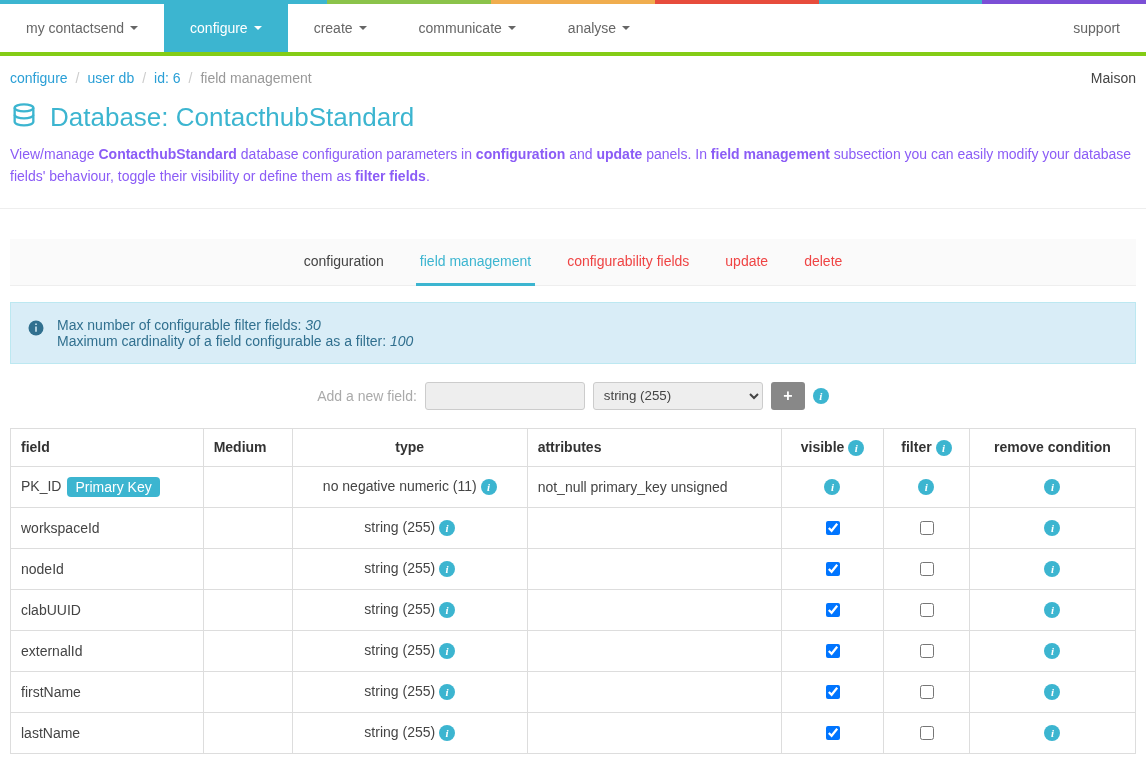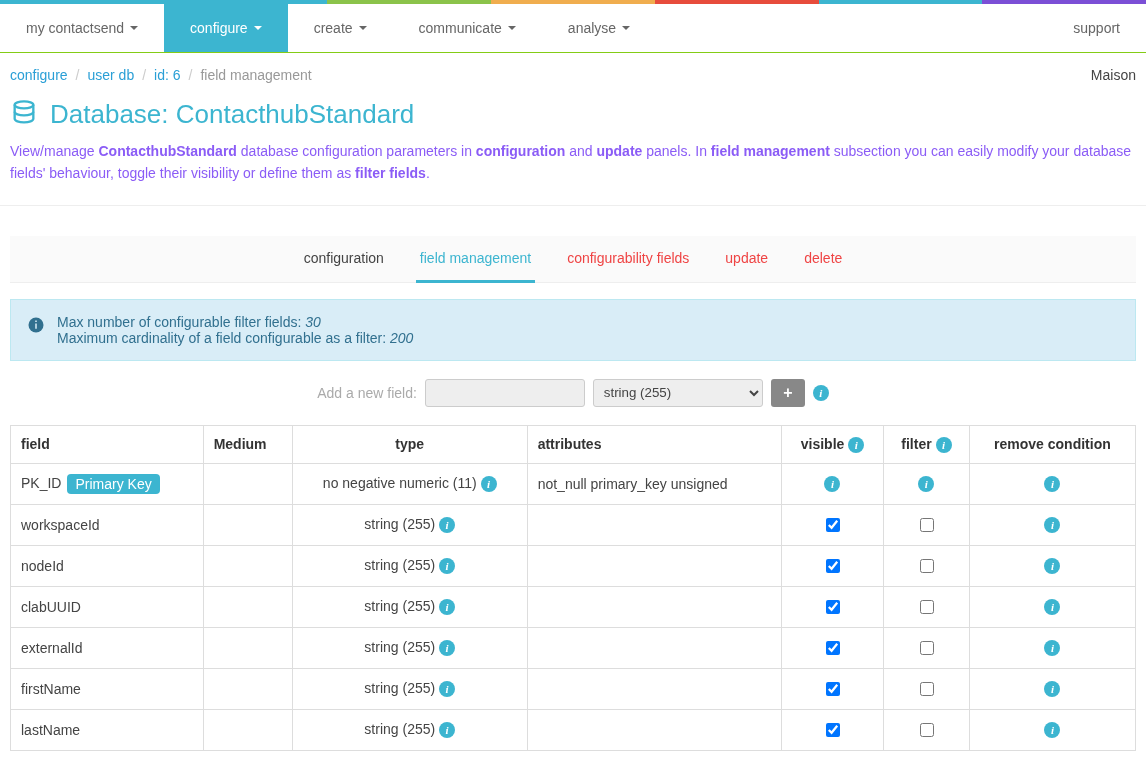--- a/index.html
+++ b/index.html
@@ -9,21 +9,21 @@
     font-size: 14px;
     color: #444;
     background: #fff;
   }
   
   .color-strip { display:flex; height:4px; }
   .color-strip span { flex:1; }
   
   .navbar {
     display:flex;
-    border-bottom:1px solid #84cc16;
+    border-bottom:4px solid #84cc16;
   }
   .navbar .nav-left { display:flex; flex:1; }
   .navbar .nav-item {
     padding:16px 26px;
     color:#666;
     font-size:14px;
     display:flex;
     align-items:center;
     gap:6px;
     cursor:pointer;
@@ -189,21 +189,21 @@
 <div class="info-box">
   <div class="info-icon-col">
     <svg width="18" height="18" viewBox="0 0 24 24" fill="currentColor">
         <circle cx="12" cy="12" r="10"></circle>
         <rect x="11" y="10" width="2" height="7" fill="#d9edf7"></rect>
         <rect x="11" y="6" width="2" height="2" fill="#d9edf7"></rect>
       </svg>
   </div>
   <div>
     <div><span>Max number of configurable filter fields: </span><i>30</i></div>
-    <div><span>Maximum cardinality of a field configurable as a filter: </span><i>200</i></div>
+    <div><span>Maximum cardinality of a field configurable as a filter: </span><i>100</i></div>
   </div>
 </div>
 
 <div class="add-row">
   <span>Add a new field:</span>
   <input type="text" style="">
   <select>
     <option>string (255)</option>
   </select>
   <button class="add-btn">

